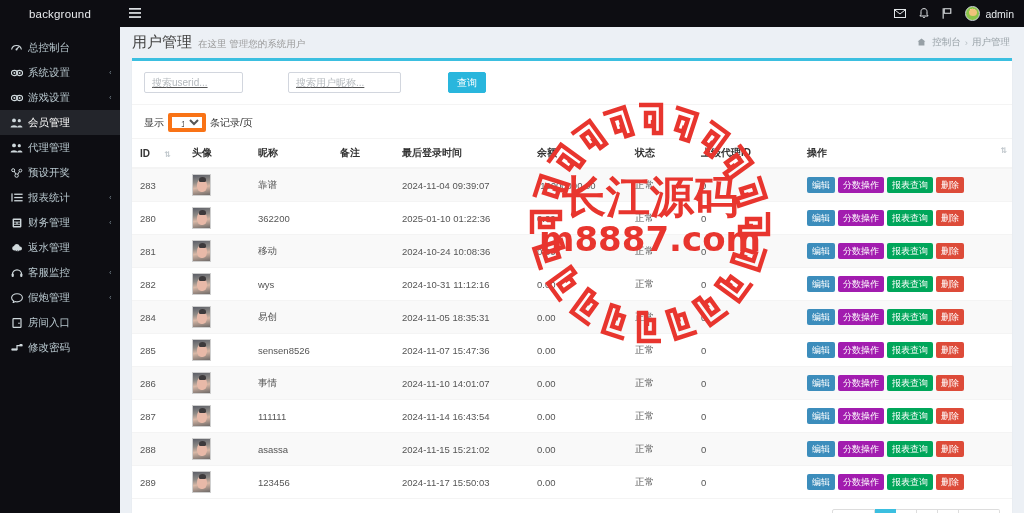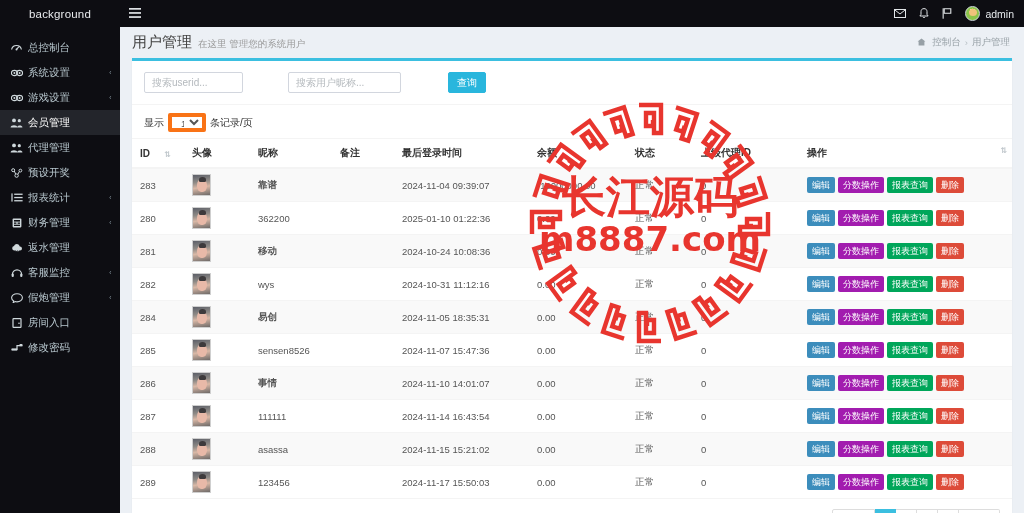--- a/index.html
+++ b/index.html
@@ -119,20 +119,21 @@
   }
   .inp {
     height: 21px;
     border: 1px solid #d2d6de;
     border-radius: 2px;
     padding: 0 7px;
     font-size: 10px;
     color: #555;
     background: #fff;
     outline: none;
+    text-decoration: underline;
   }
   .inp::placeholder { color: #b4b9bd; }
   .inp-userid { width: 99px; margin-right: 45px; }
   .inp-nick { width: 113px; margin-right: 47px; }
   .btn-query {
     height: 21px;
     min-width: 38px;
     background: #29b6dd;
     color: #fff;
     border: 1px solid #29b6dd;
@@ -205,21 +206,21 @@
   .thumb::before {
     content: ""; position: absolute; left: 4px; top: 4px;
     width: 10px; height: 13px; border-radius: 46% 46% 44% 44%;
     background: #e8b9a8;
   }
   .thumb::after {
     content: ""; position: absolute; left: 6px; top: 2px;
     width: 7px; height: 5px; border-radius: 50% 50% 20% 20%;
     background: #3d3a3c;
   }
-  .nick-cn { color: #555; font-weight: bold; }
+  .nick-cn { color: #555; font-weight: normal; }
 
   .ops { display: flex; gap: 3px; }
   .op {
     border: none; border-radius: 2px;
     color: #fff; font-size: 9px;
     padding: 3px 5px;
     cursor: pointer;
     font-family: inherit;
     line-height: 1.15;
     white-space: nowrap;

